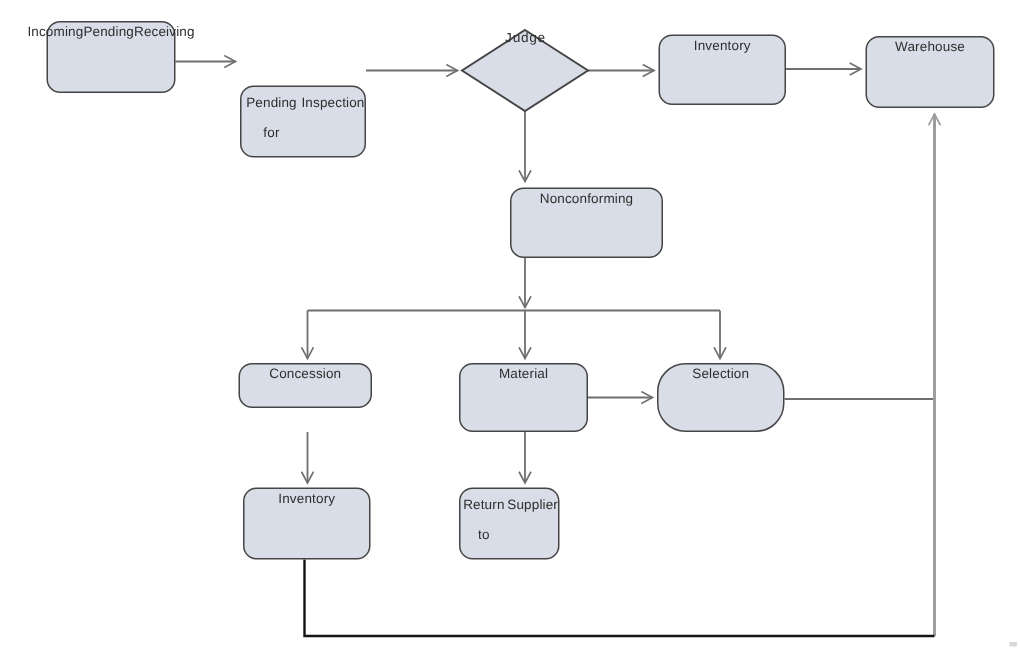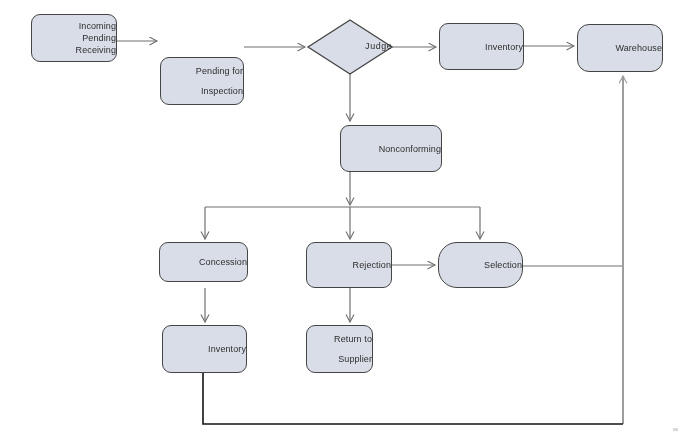--- a/index.html
+++ b/index.html
@@ -22,22 +22,22 @@
     width: 680px;
     height: 434px;
   }
   .node {
     position: absolute;
     box-sizing: border-box;
     background: #d8dde7;
     border: 1.3px solid #454545;
     border-radius: 9px;
     display: flex;
-    flex-direction: column;
-    align-items: flex-end;
+    flex-direction: row;
+    align-items: flex-start;
     justify-content: center;
     font-size: 9px;
     line-height: 12px;
     color: #2e2e2e;
     text-align: center;
     letter-spacing: 0.1px;
   }
   .node.diamond-label {
     background: transparent;
     border: none;
@@ -127,31 +127,31 @@
       <div class="node" style="left: 160px; top: 20px; width: 84px; height: 48px; line-height: 20px; margin-top: 37px;">
         <span>Pending for</span>
         <span>Inspection</span>
       </div>
       <div class="node diamond-label" style="left: 308px; top: 20px; width: 84px; height: 54px; line-height: 12px;">
         <span>Judge</span>
       </div>
       <div class="node" style="left: 439px; top: 23px; width: 85px; height: 47px; line-height: 12px;">
         <span>Inventory</span>
       </div>
-      <div class="node" style="left: 577px; top: 24px; width: 86px; height: 48px; line-height: 12px; border-radius: 12px;">
+      <div class="node" style="left: 577px; top: 24px; width: 86px; height: 48px; line-height: 12px;">
         <span>Warehouse</span>
       </div>
       <div class="node" style="left: 300px; top: 125px; width: 102px; height: 47px; line-height: 12px; margin-left: 40px;">
         <span>Nonconforming</span>
       </div>
-      <div class="node" style="left: 159px; top: 242px; width: 89px; height: 40px; line-height: 12px;">
+      <div class="node" style="left: 159px; top: 242px; width: 89px; height: 30px; line-height: 12px;">
         <span>Concession</span>
       </div>
       <div class="node" style="left: 306px; top: 242px; width: 86px; height: 46px; line-height: 12px;">
-        <span>Rejection</span>
+        <span>Material</span>
       </div>
       <div class="node" style="left: 438px; top: 242px; width: 85px; height: 46px; line-height: 12px; border-radius: 19px;">
         <span>Selection</span>
       </div>
       <div class="node" style="left: 162px; top: 325px; width: 85px; height: 48px; line-height: 12px;">
         <span>Inventory</span>
       </div>
       <div class="node" style="left: 306px; top: 325px; width: 67px; height: 48px; line-height: 20px;">
         <span>Return to</span>
         <span>Supplier</span>

